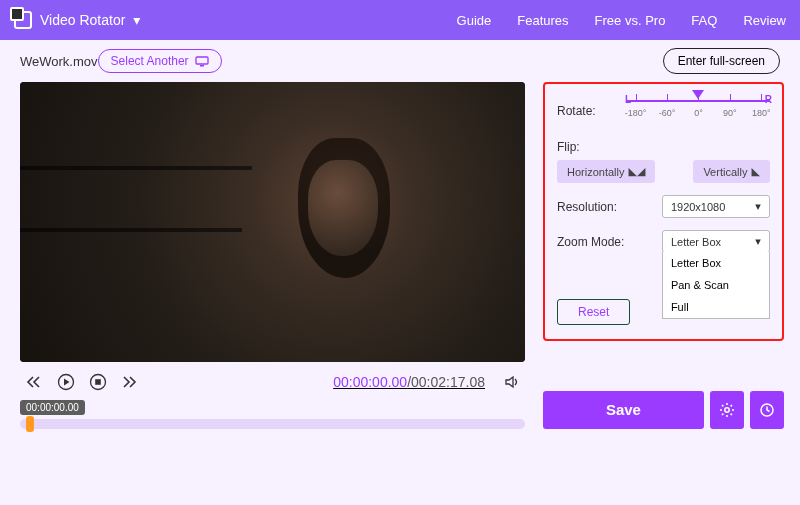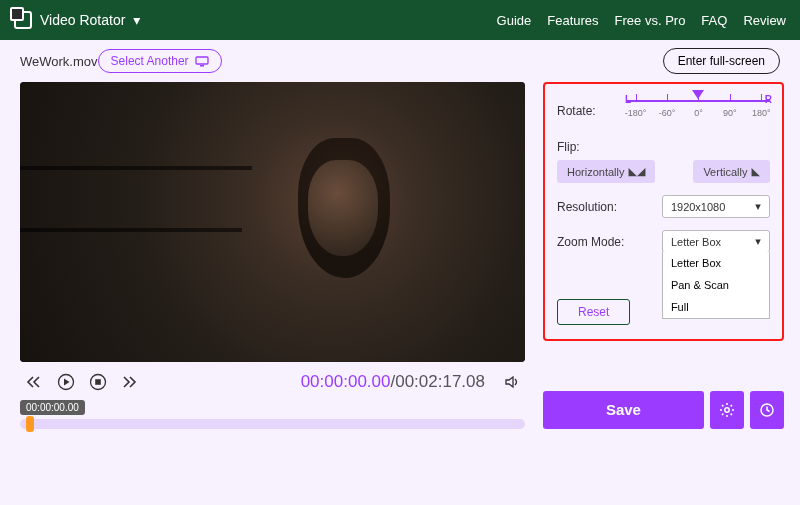--- a/index.html
+++ b/index.html
@@ -1,38 +1,38 @@
 <!DOCTYPE html>
 <html><head>
 <meta charset="utf-8">
 <style>
   * { box-sizing: border-box; margin: 0; padding: 0; }
   body { font-family: Arial, sans-serif; font-size: 12px; background: #f8f1ff; width: 800px; height: 505px; overflow: hidden; }
-  .topbar { background: #14532d; height: 40px; display: flex; align-items: center; padding: 0 14px; color: #fff; }
+  .topbar { background: #8b5cf6; height: 40px; display: flex; align-items: center; padding: 0 14px; color: #fff; }
   .brand { display: flex; align-items: center; gap: 8px; font-size: 14px; }
   .brand-icon { width: 18px; height: 18px; border: 2px solid #fff; border-radius: 3px; position: relative; }
   .brand-icon::before { content:''; position:absolute; width:10px; height:10px; border:2px solid #fff; border-radius:2px; top:-6px; left:-6px; background:#2b2b2b;}
-  .nav { margin-left: auto; display: flex; gap: 16px; align-items: center; font-size: 13px; }
+  .nav { margin-left: auto; display: flex; gap: 26px; align-items: center; font-size: 13px; }
   .nav a { color: #fff; text-decoration: none; cursor:pointer; }
   .upload-btn { background: #9b3bff; color:#fff; padding: 6px 12px; border-radius: 4px; margin-left: 24px; cursor:pointer; font-size:12px;}
   .subbar { height: 42px; display:flex; align-items:center; padding: 0 20px; }
   .filename { font-size: 13px; color:#333; }
   .select-another { border:1px solid #9b3bff; color:#9b3bff; padding:4px 12px; border-radius:14px; display:flex; align-items:center; gap:6px; font-size:12px; cursor:pointer;}
   .fullscreen-btn { margin-left:auto; border:1px solid #222; padding:5px 14px; border-radius:14px; font-size:12px; cursor:pointer;}
   .main { display:flex; padding: 0 20px 14px 20px; gap: 18px; }
   .left { flex:1; }
   .video { width:505px; height:280px; background:#1a1a1a; border-radius:4px; position:relative; overflow:hidden;}
   .video-frame { position:absolute; inset:0; background: radial-gradient(circle at 62% 42%, #5b4033 0%, #3a2d24 24%, #241e18 55%, #16120e 100%); }
   .face { position:absolute; left:57%; top:28%; width:70px; height:96px; background: radial-gradient(circle at 42% 34%, #6a4d3b 0%, #3b2d23 70%, #2a201a 100%); border-radius: 40% 42% 48% 48%; }
   .hair {position:absolute; left:55%; top:20%; width:92px; height:140px; background: radial-gradient(circle at 50% 30%, #2a1e15 0%, #1a120d 70%); border-radius:44% 46% 54% 56%; }
   .rail { position:absolute; left:0; top:30%; width:46%; height:4px; background:rgba(0,0,0,.55);} 
   .rail2 { position:absolute; left:0; top:52%; width:44%; height:4px; background:rgba(0,0,0,.55);} 
   .controls { display:flex; align-items:center; gap:12px; padding:10px 4px 6px; }
   .ctrl-btn { width:20px; height:20px; display:flex; align-items:center; justify-content:center; color:#333; cursor:pointer;}
-  .time { margin-left:auto; font-size:17px; }
+  .time { margin-left:auto; font-size:14px;text-decoration:underline; }
   .time .cur { color:#9b3bff; }
   .time .tot { color:#555; }
   .vol-icon { margin-left:8px; cursor:pointer;}
   .tooltip { background:#5d5d5d; color:#fff; font-size:10px; padding:2px 6px; border-radius:3px; display:inline-block; margin-left:0; margin-top:2px;}
   .seek-wrap { margin-top:4px;}
   .seek { width:100%; height:10px; background:#e6d5fb; border-radius:5px; position:relative;}
   .seek-thumb { position:absolute; left:6px; top:-3px; width:8px; height:16px; background:#ff9a1f; border-radius:3px;}
   .pro-text { text-align:center; font-size:12px; color:#666; margin-top:16px;}
   .pro-text a { color:#9b3bff; text-decoration:underline; cursor:pointer;}
   .right { width:276px; display:flex; flex-direction:column;}

